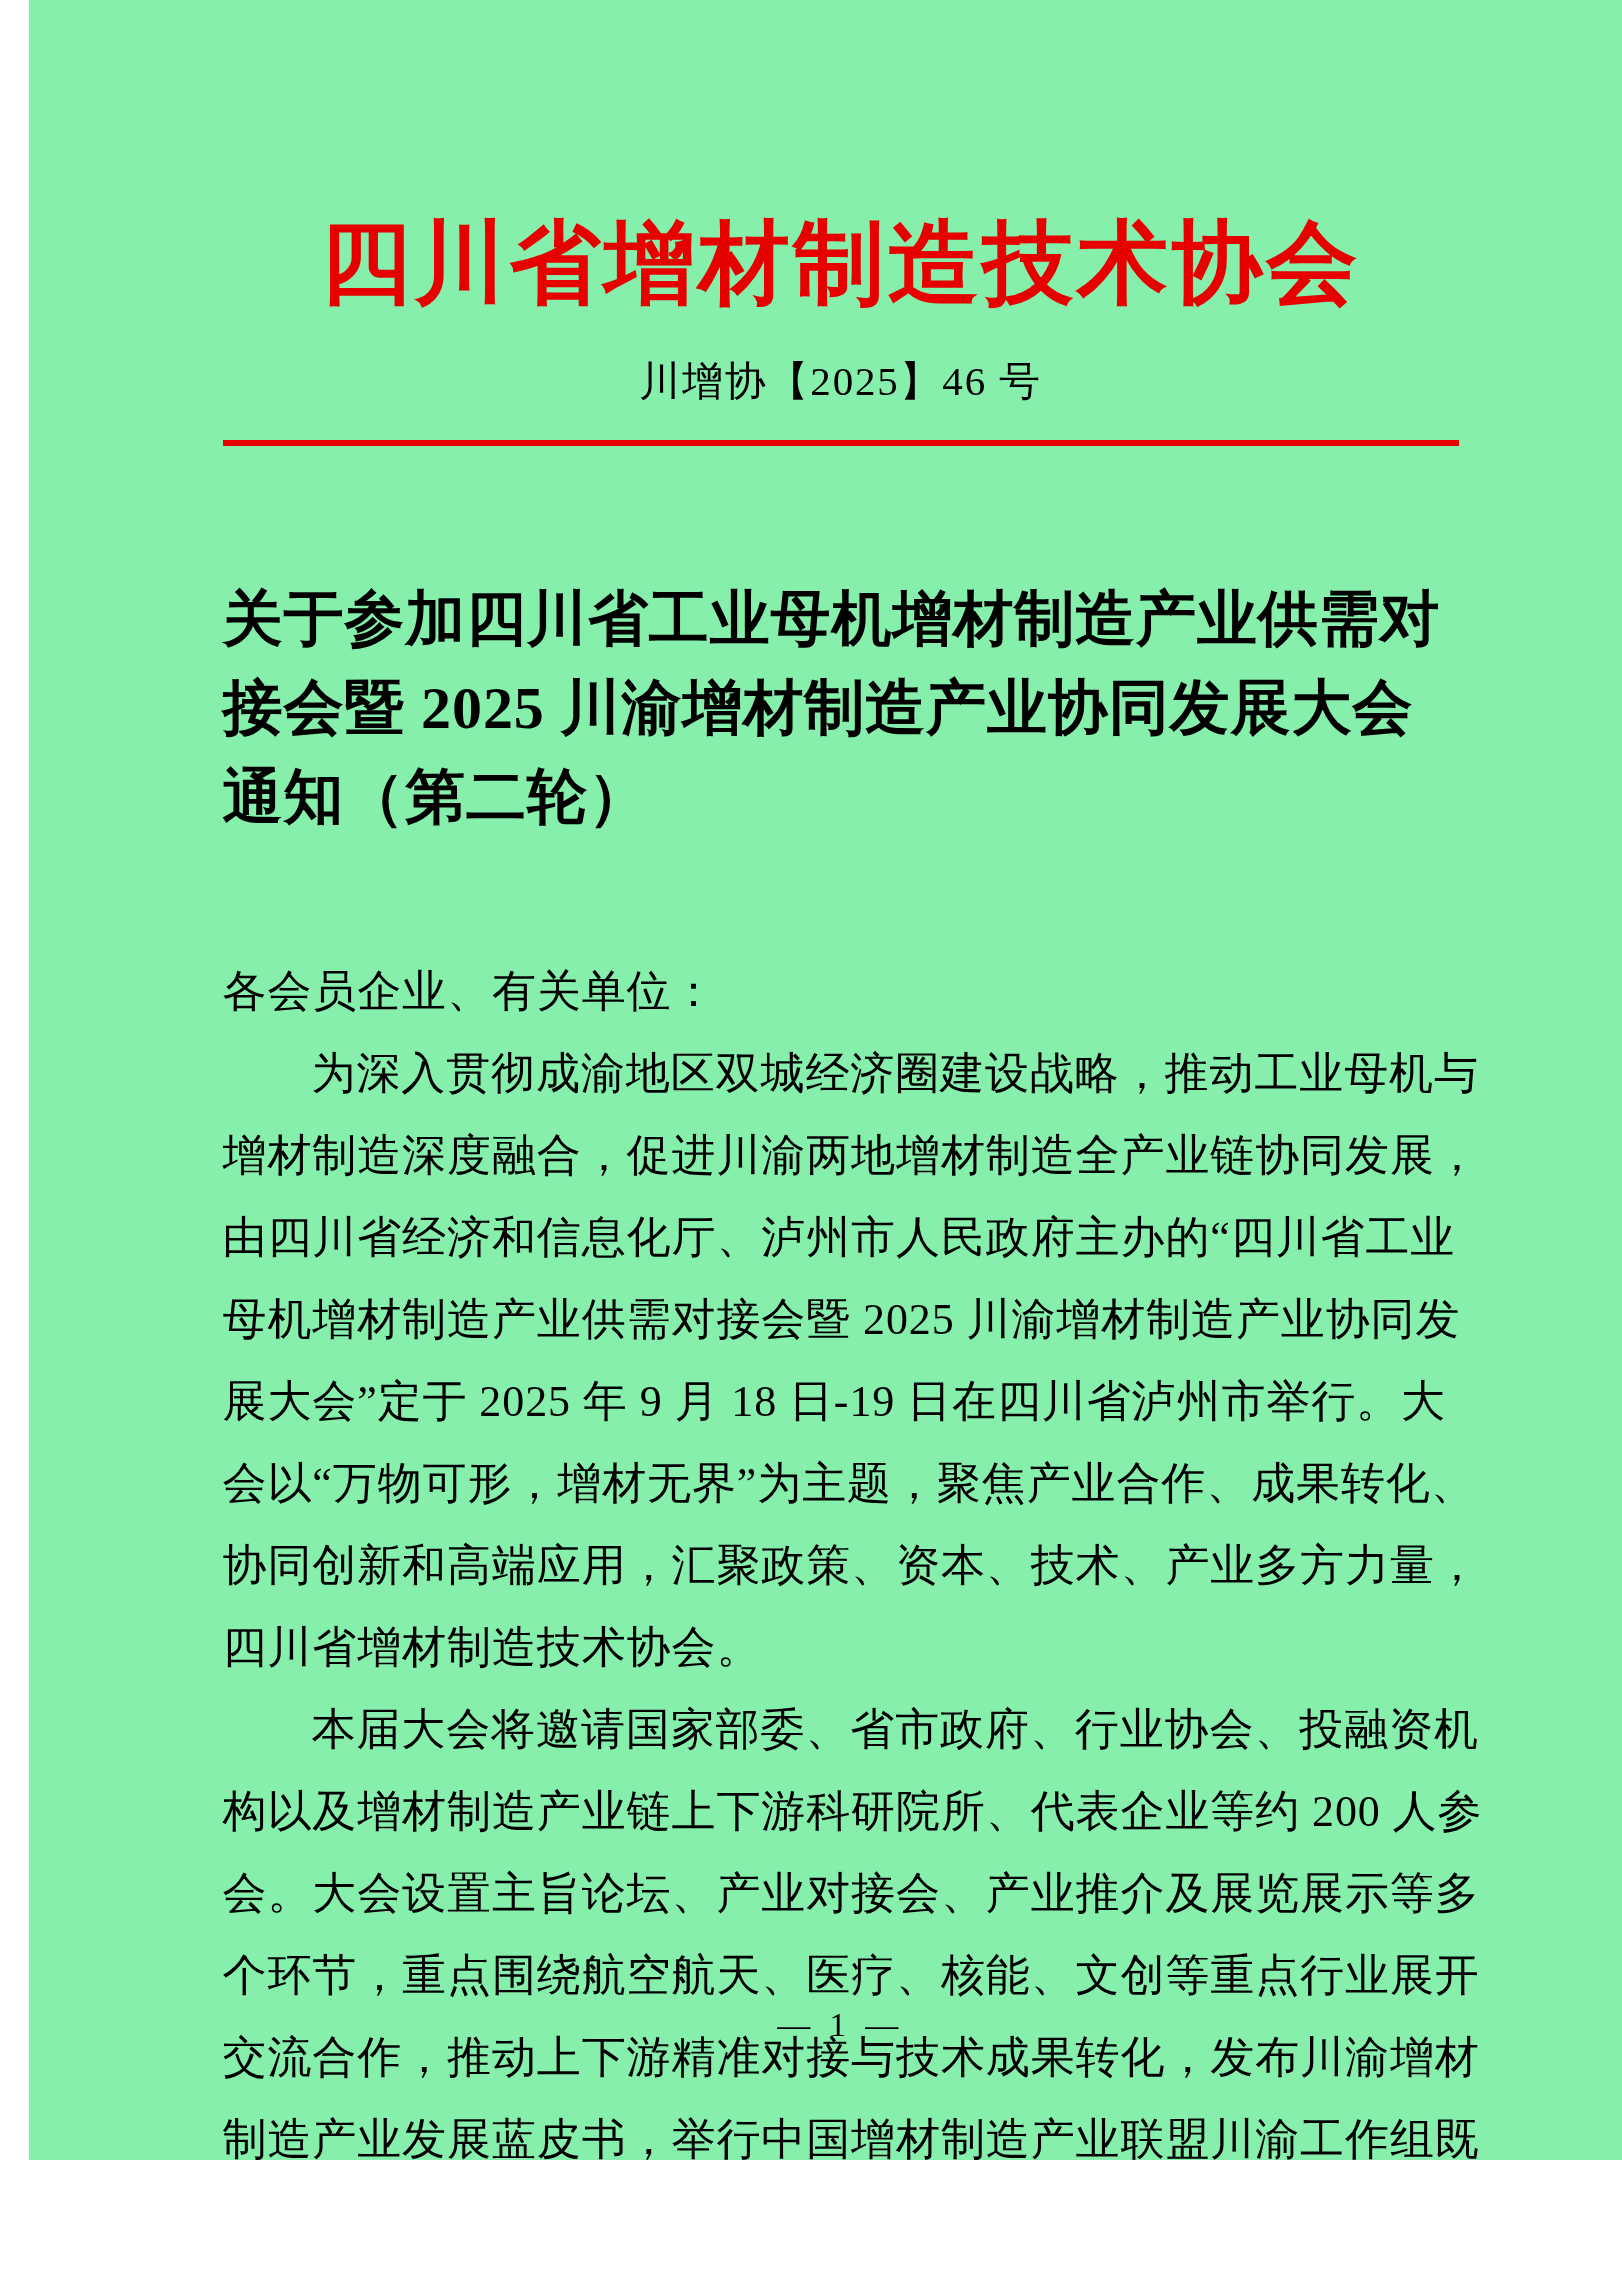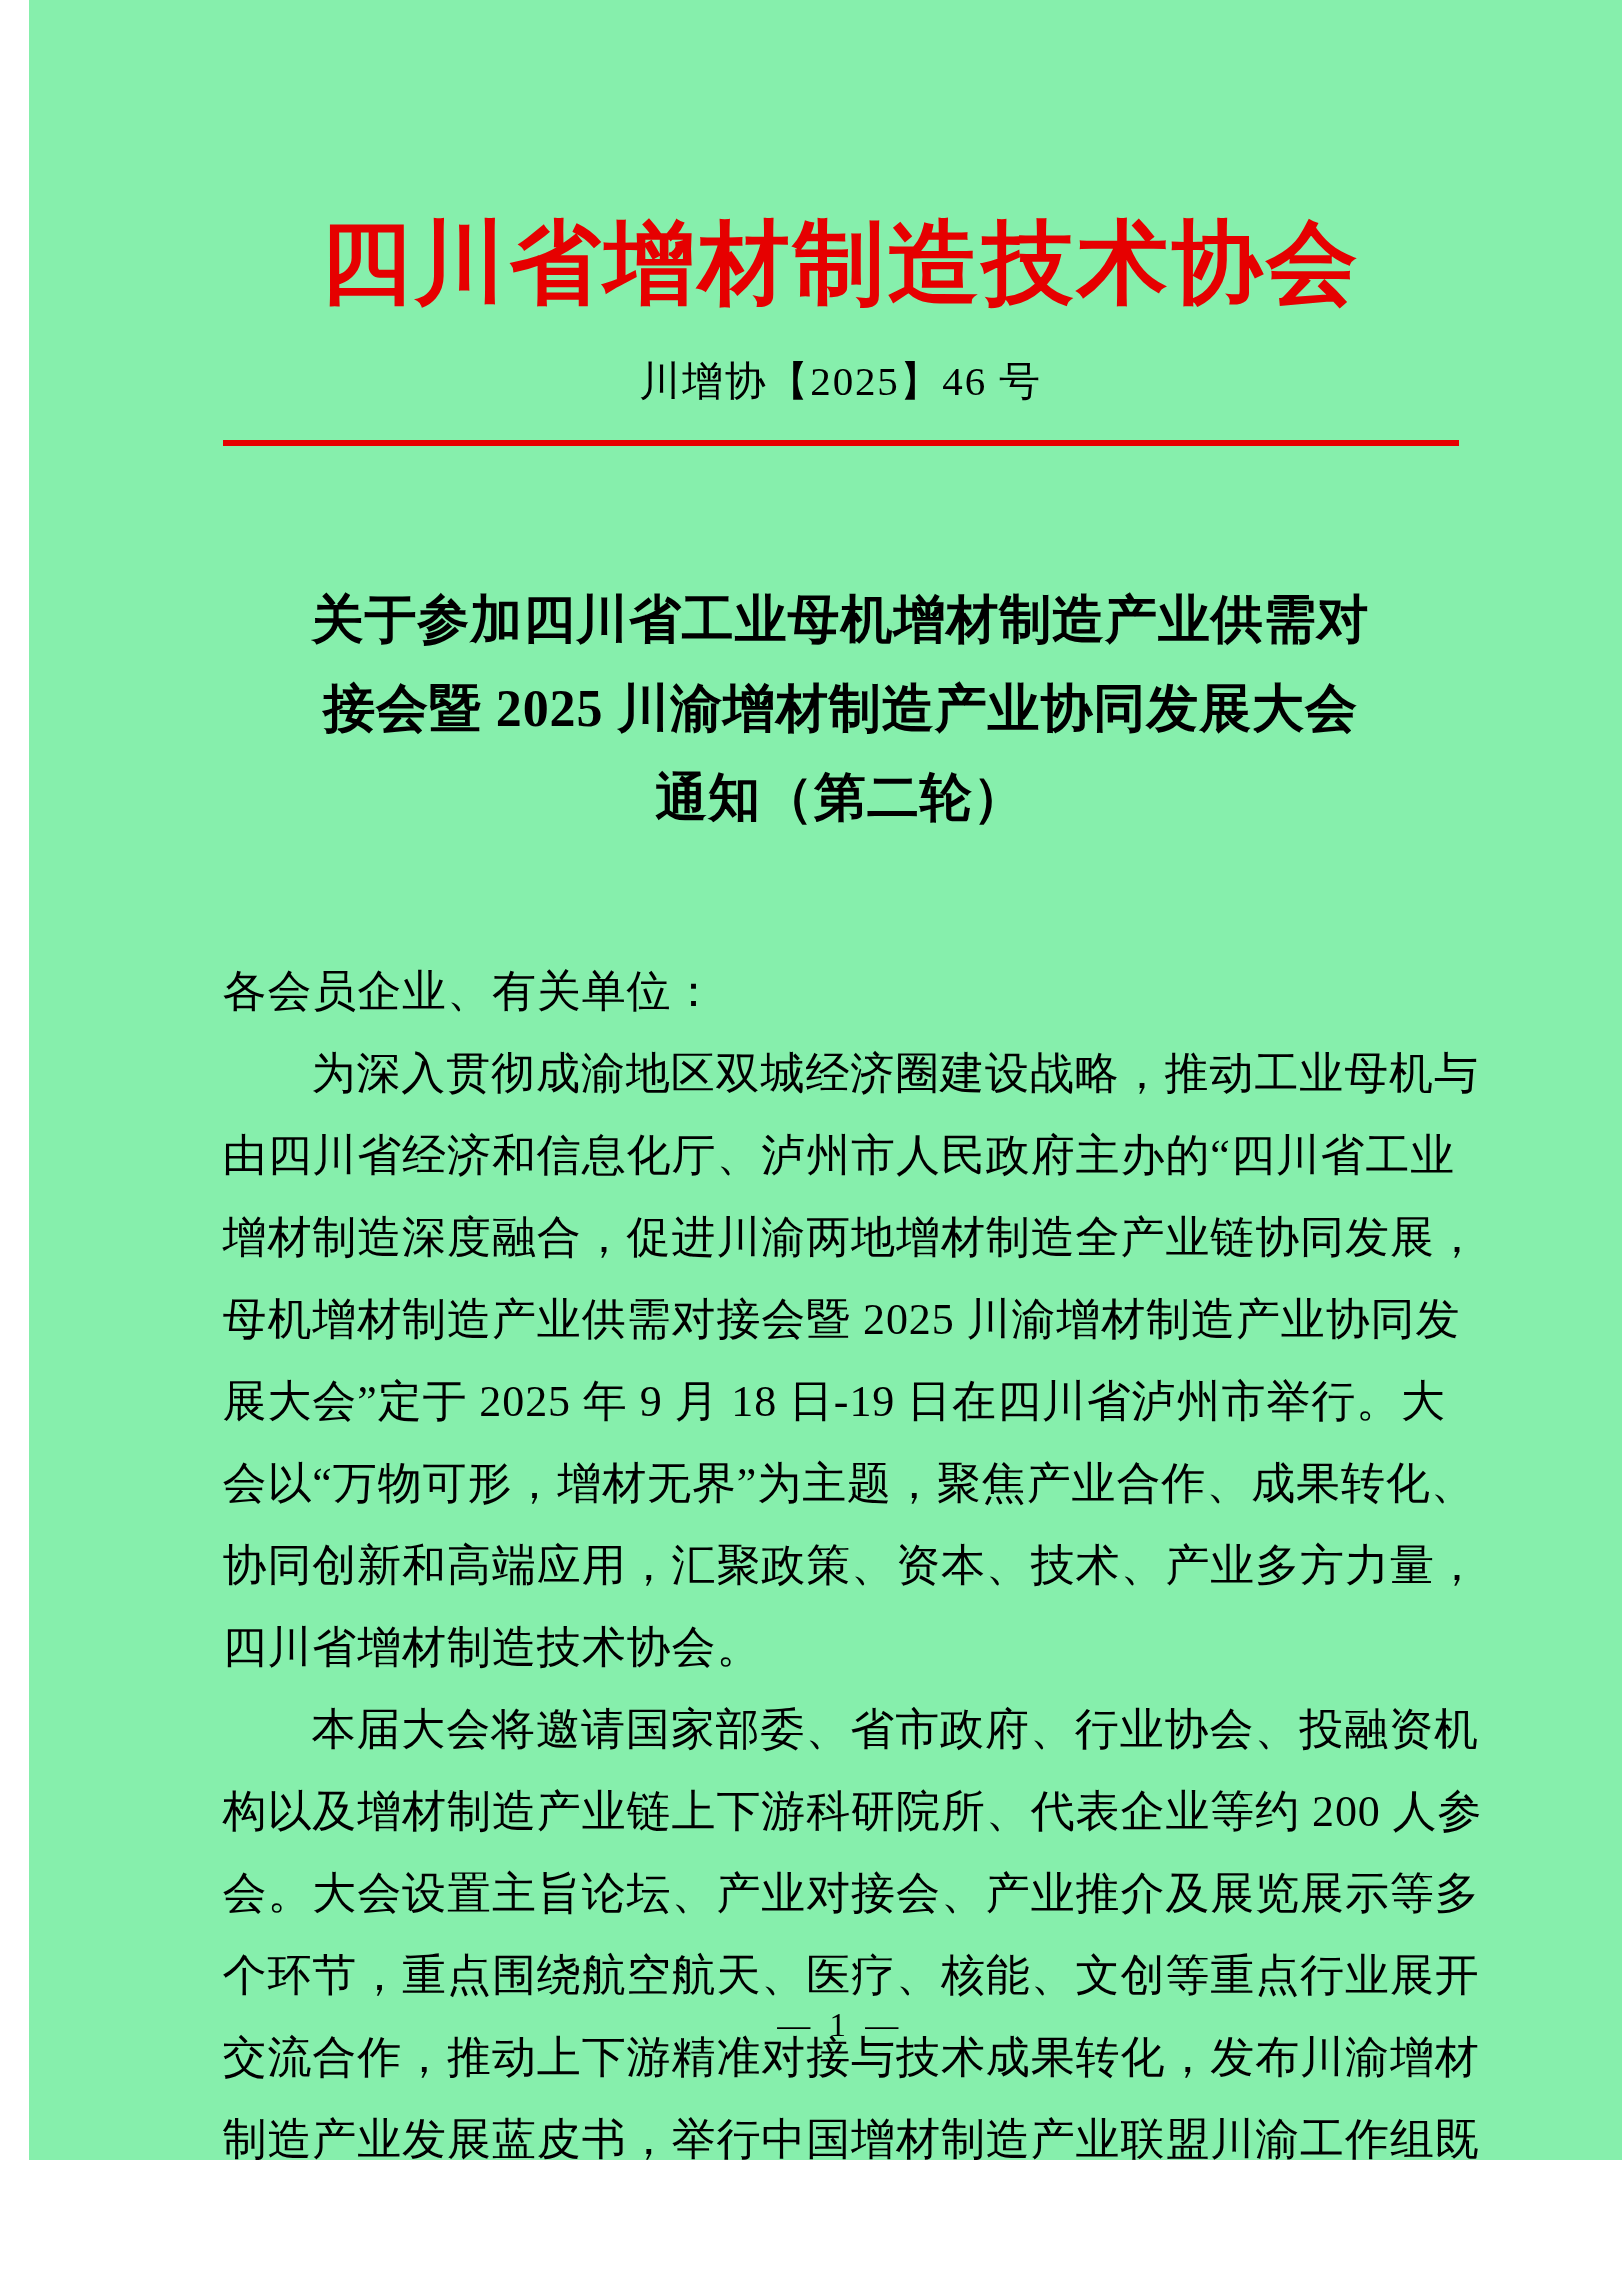--- a/index.html
+++ b/index.html
@@ -39,24 +39,23 @@
     letter-spacing: 1.8px;
   }
   .red-rule {
     margin-top: 36px;
     width: 100%;
     height: 6.4px;
     background: #e60000;
   }
   .main-heading {
     margin-top: 129px;
-    font-size: 52px;
+    font-size: 60px;
     line-height: 89px;
     font-weight: 900;
-    text-align: center;
     letter-spacing: 0.9px;
   }
   .body-text {
     margin-top: 109px;
     font-size: 44px;
     letter-spacing: 0.9px;
   }
   .body-text .line {
     line-height: 82px;
     height: 82px;
@@ -90,22 +89,22 @@
 
     <div class="main-heading">
       <div>关于参加四川省工业母机增材制造产业供需对</div>
       <div>接会暨 2025 川渝增材制造产业协同发展大会</div>
       <div>通知（第二轮）</div>
     </div>
 
     <div class="body-text">
       <div class="line">各会员企业、有关单位：</div>
       <div class="line indent">为深入贯彻成渝地区双城经济圈建设战略，推动工业母机与</div>
+      <div class="line">增材制造深度融合，促进川渝两地增材制造全产业链协同发展，</div>
       <div class="line">由四川省经济和信息化厅、泸州市人民政府主办的“四川省工业</div>
-      <div class="line">增材制造深度融合，促进川渝两地增材制造全产业链协同发展，</div>
       <div class="line">母机增材制造产业供需对接会暨 2025 川渝增材制造产业协同发</div>
       <div class="line">展大会”定于 2025 年 9 月 18 日-19 日在四川省泸州市举行。大</div>
       <div class="line">会以“万物可形，增材无界”为主题，聚焦产业合作、成果转化、</div>
       <div class="line">协同创新和高端应用，汇聚政策、资本、技术、产业多方力量，</div>
       <div class="line">四川省增材制造技术协会。</div>
       <div class="line indent">本届大会将邀请国家部委、省市政府、行业协会、投融资机</div>
       <div class="line">构以及增材制造产业链上下游科研院所、代表企业等约 200 人参</div>
       <div class="line">会。大会设置主旨论坛、产业对接会、产业推介及展览展示等多</div>
       <div class="line">个环节，重点围绕航空航天、医疗、核能、文创等重点行业展开</div>
       <div class="line">交流合作，推动上下游精准对接与技术成果转化，发布川渝增材</div>

